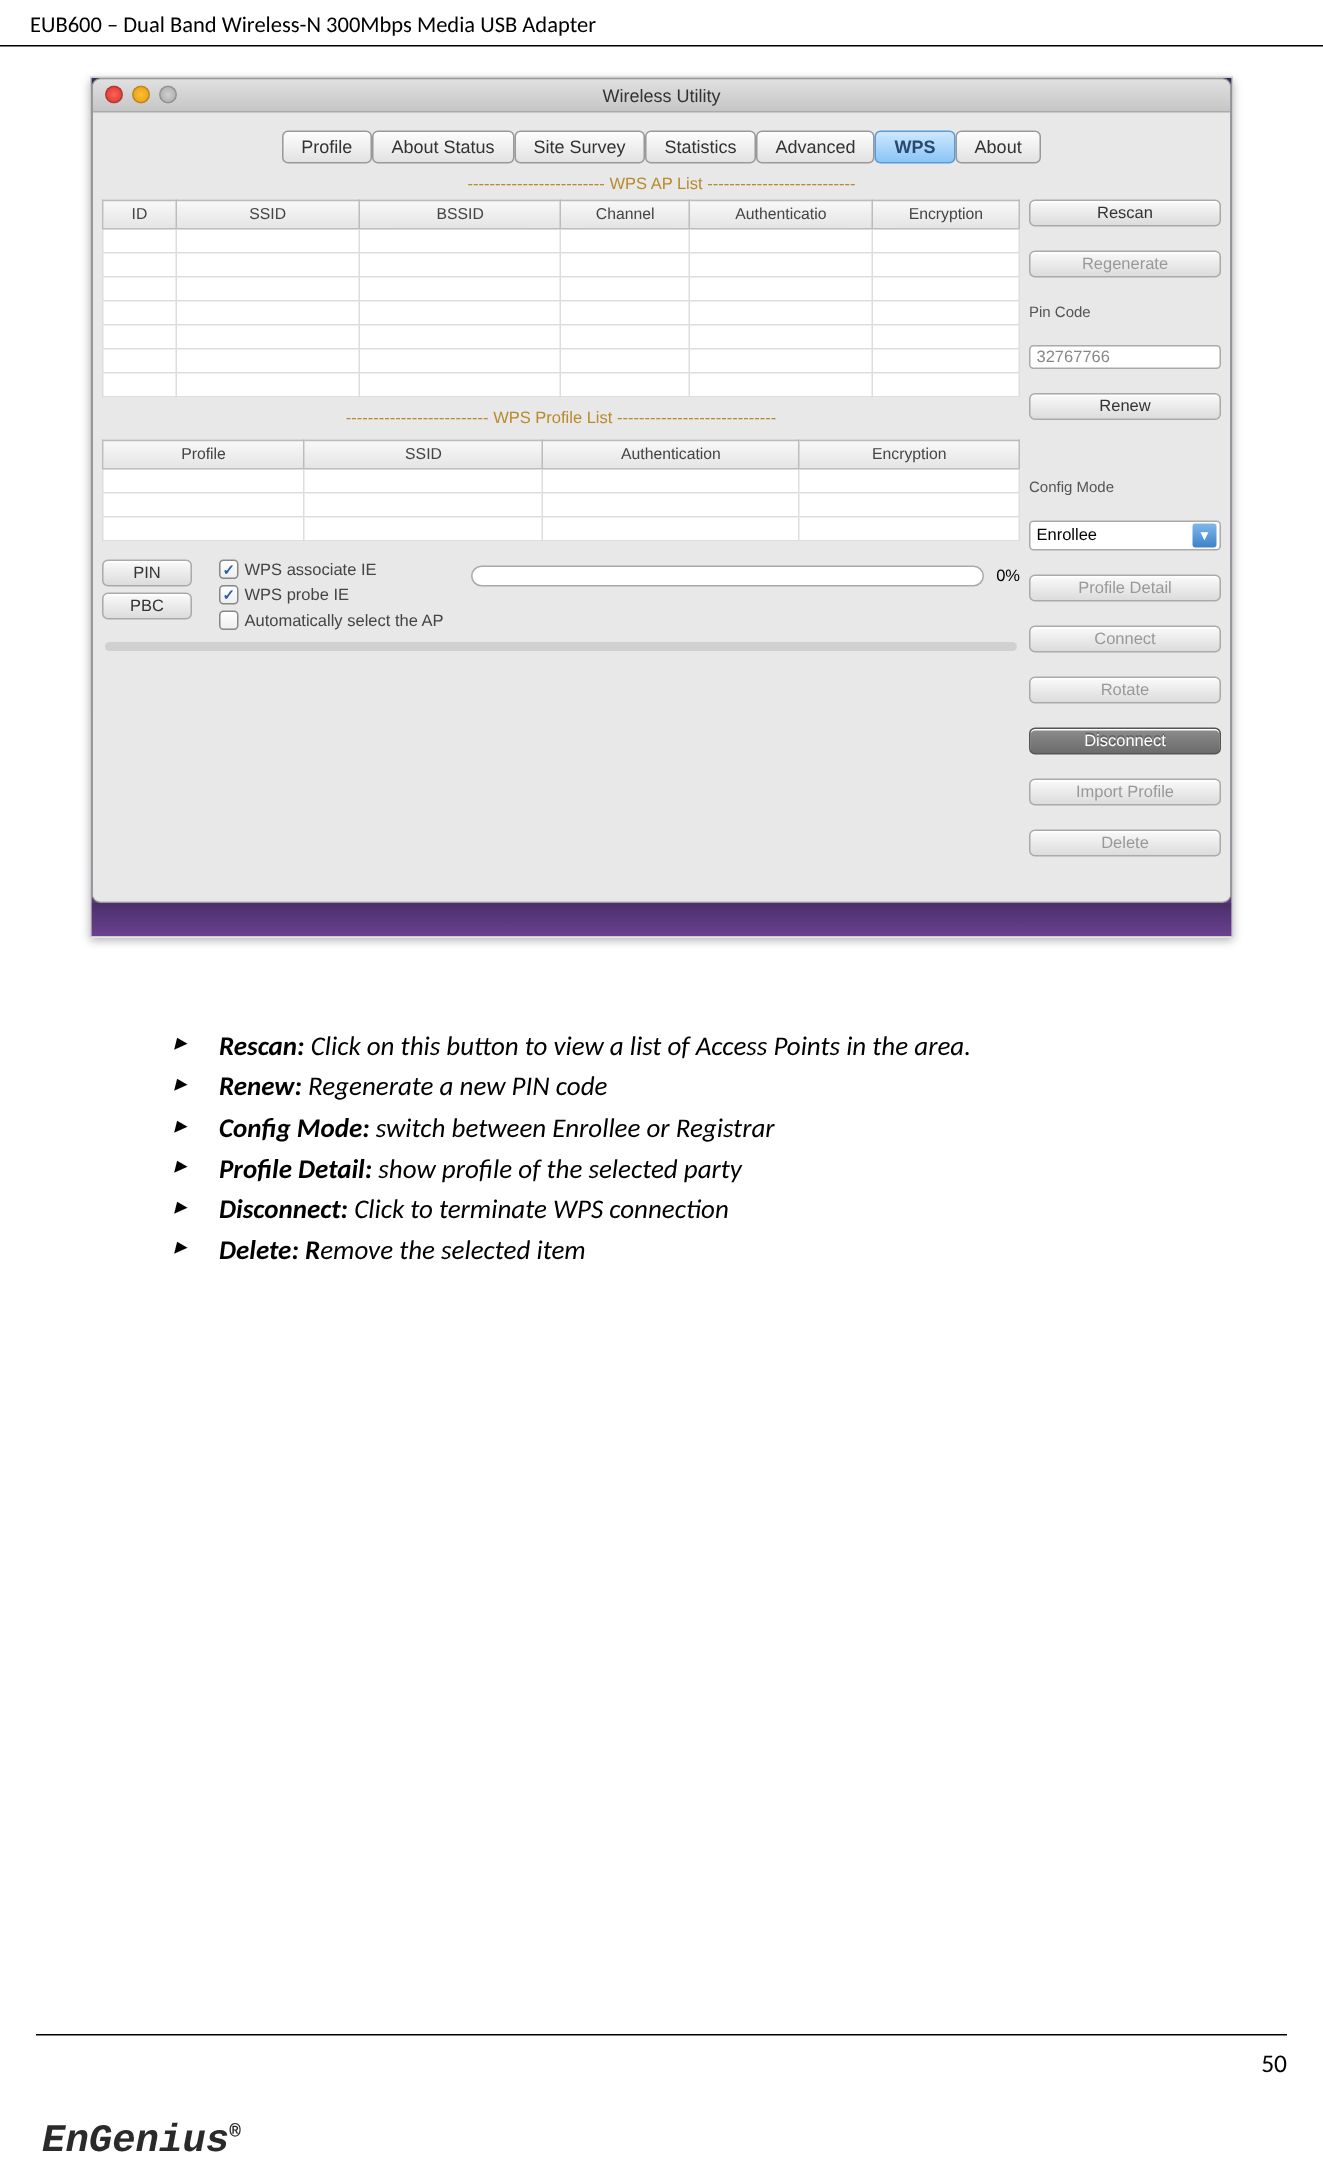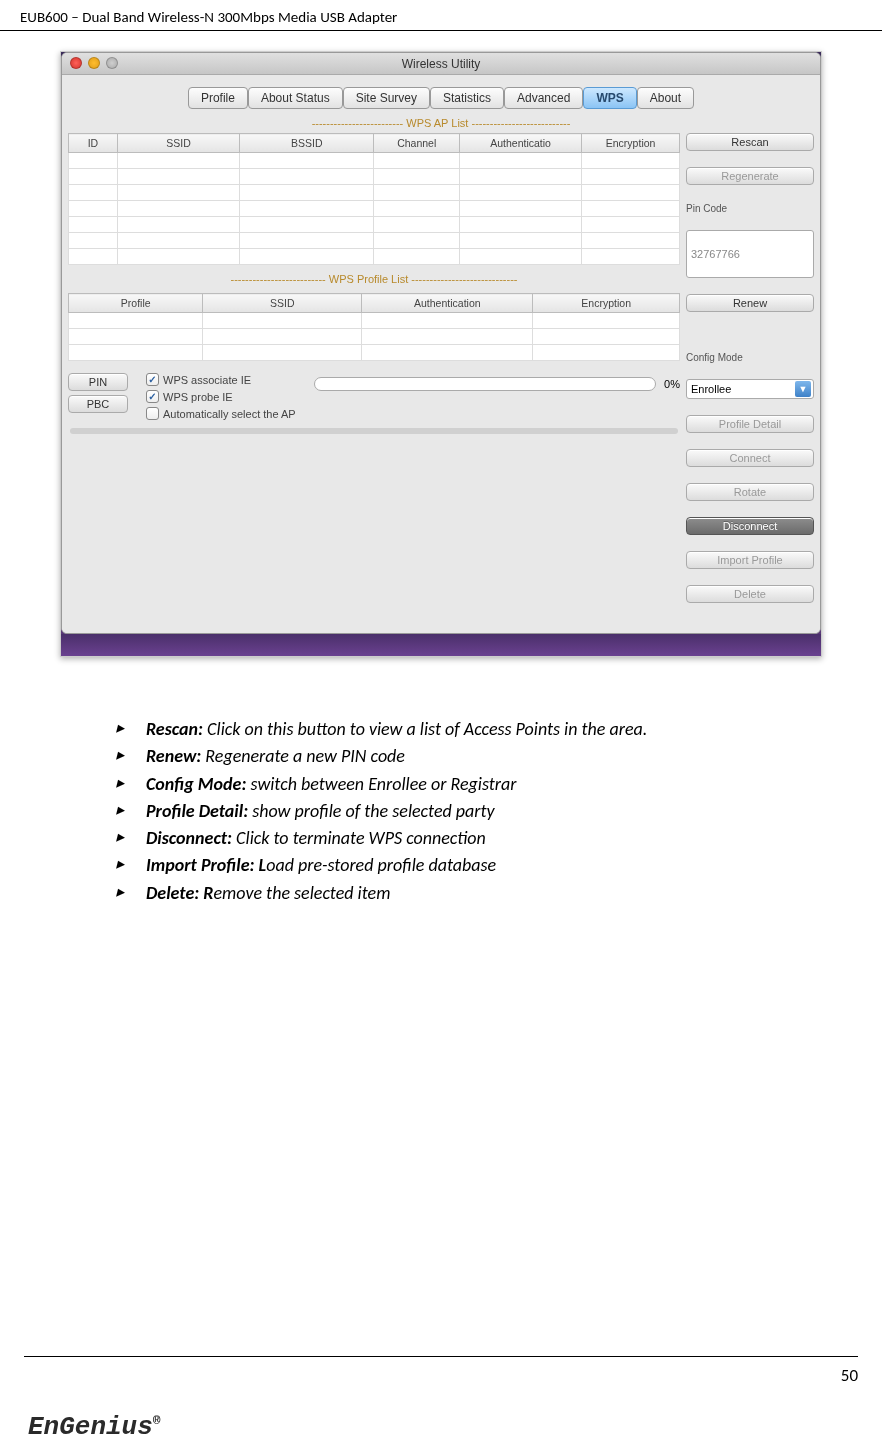--- a/index.html
+++ b/index.html
@@ -111,21 +111,21 @@
     text-align: center;
     color: #333;
     min-height: 18px;
     box-shadow: inset 0 1px 0 #fff;
   }
   .mac-btn.dark { background: linear-gradient(#8d8d8d,#6b6b6b); color:#fff; border-color:#555; text-shadow:0 -1px 0 rgba(0,0,0,0.3);}
   .mac-btn.disabled { color:#999; }
   .field-label { font-size: 10px; color:#555; margin-top:2px; }
   .pin-input {
     background:#fff; border:1px solid #aaa; border-radius:3px;
-    font-size:11px; padding:17px 4px; color:#888;
+    font-size:11px; padding:1px 4px; color:#888;
   }
   .combo {
     display:flex; align-items:center; background:#fff;
     border:1px solid #aaa; border-radius:3px; height:20px;
     padding:0 2px 0 4px; font-size:11px; justify-content:space-between;text-align:right;
   }
   .combo .arrow {
     width:16px; height:16px; background:linear-gradient(#7fb7ec,#3e81c8);
     border-radius:2px; display:flex; align-items:center; justify-content:center;
     color:#fff; font-size:9px;
@@ -364,21 +364,20 @@
   <div class="purple-bottom"></div>
 </div>
 
 <div class="doc-text">
   <ul>
     <li><b>Rescan:</b><span> Click on this button to view a list of Access Points in the area.</span></li>
     <li><b>Renew:</b><span> Regenerate a new PIN code</span></li>
     <li><b>Config Mode:</b><span> switch between Enrollee or Registrar</span></li>
     <li><b>Profile Detail:</b><span> show profile of the selected party</span></li>
     <li><b>Disconnect:</b><span> Click to terminate WPS connection</span></li>
-    <li><b>Import Profile: L</b><span>oad pre-stored profile database</span></li>
     <li><b>Delete: R</b><span>emove the selected item</span></li>
   </ul>
 </div>
 
 <div class="page-num">50</div>
 <div class="logo">
   <span>EnGenius</span><sup>®</sup>
 </div>
 
 </body></html>

